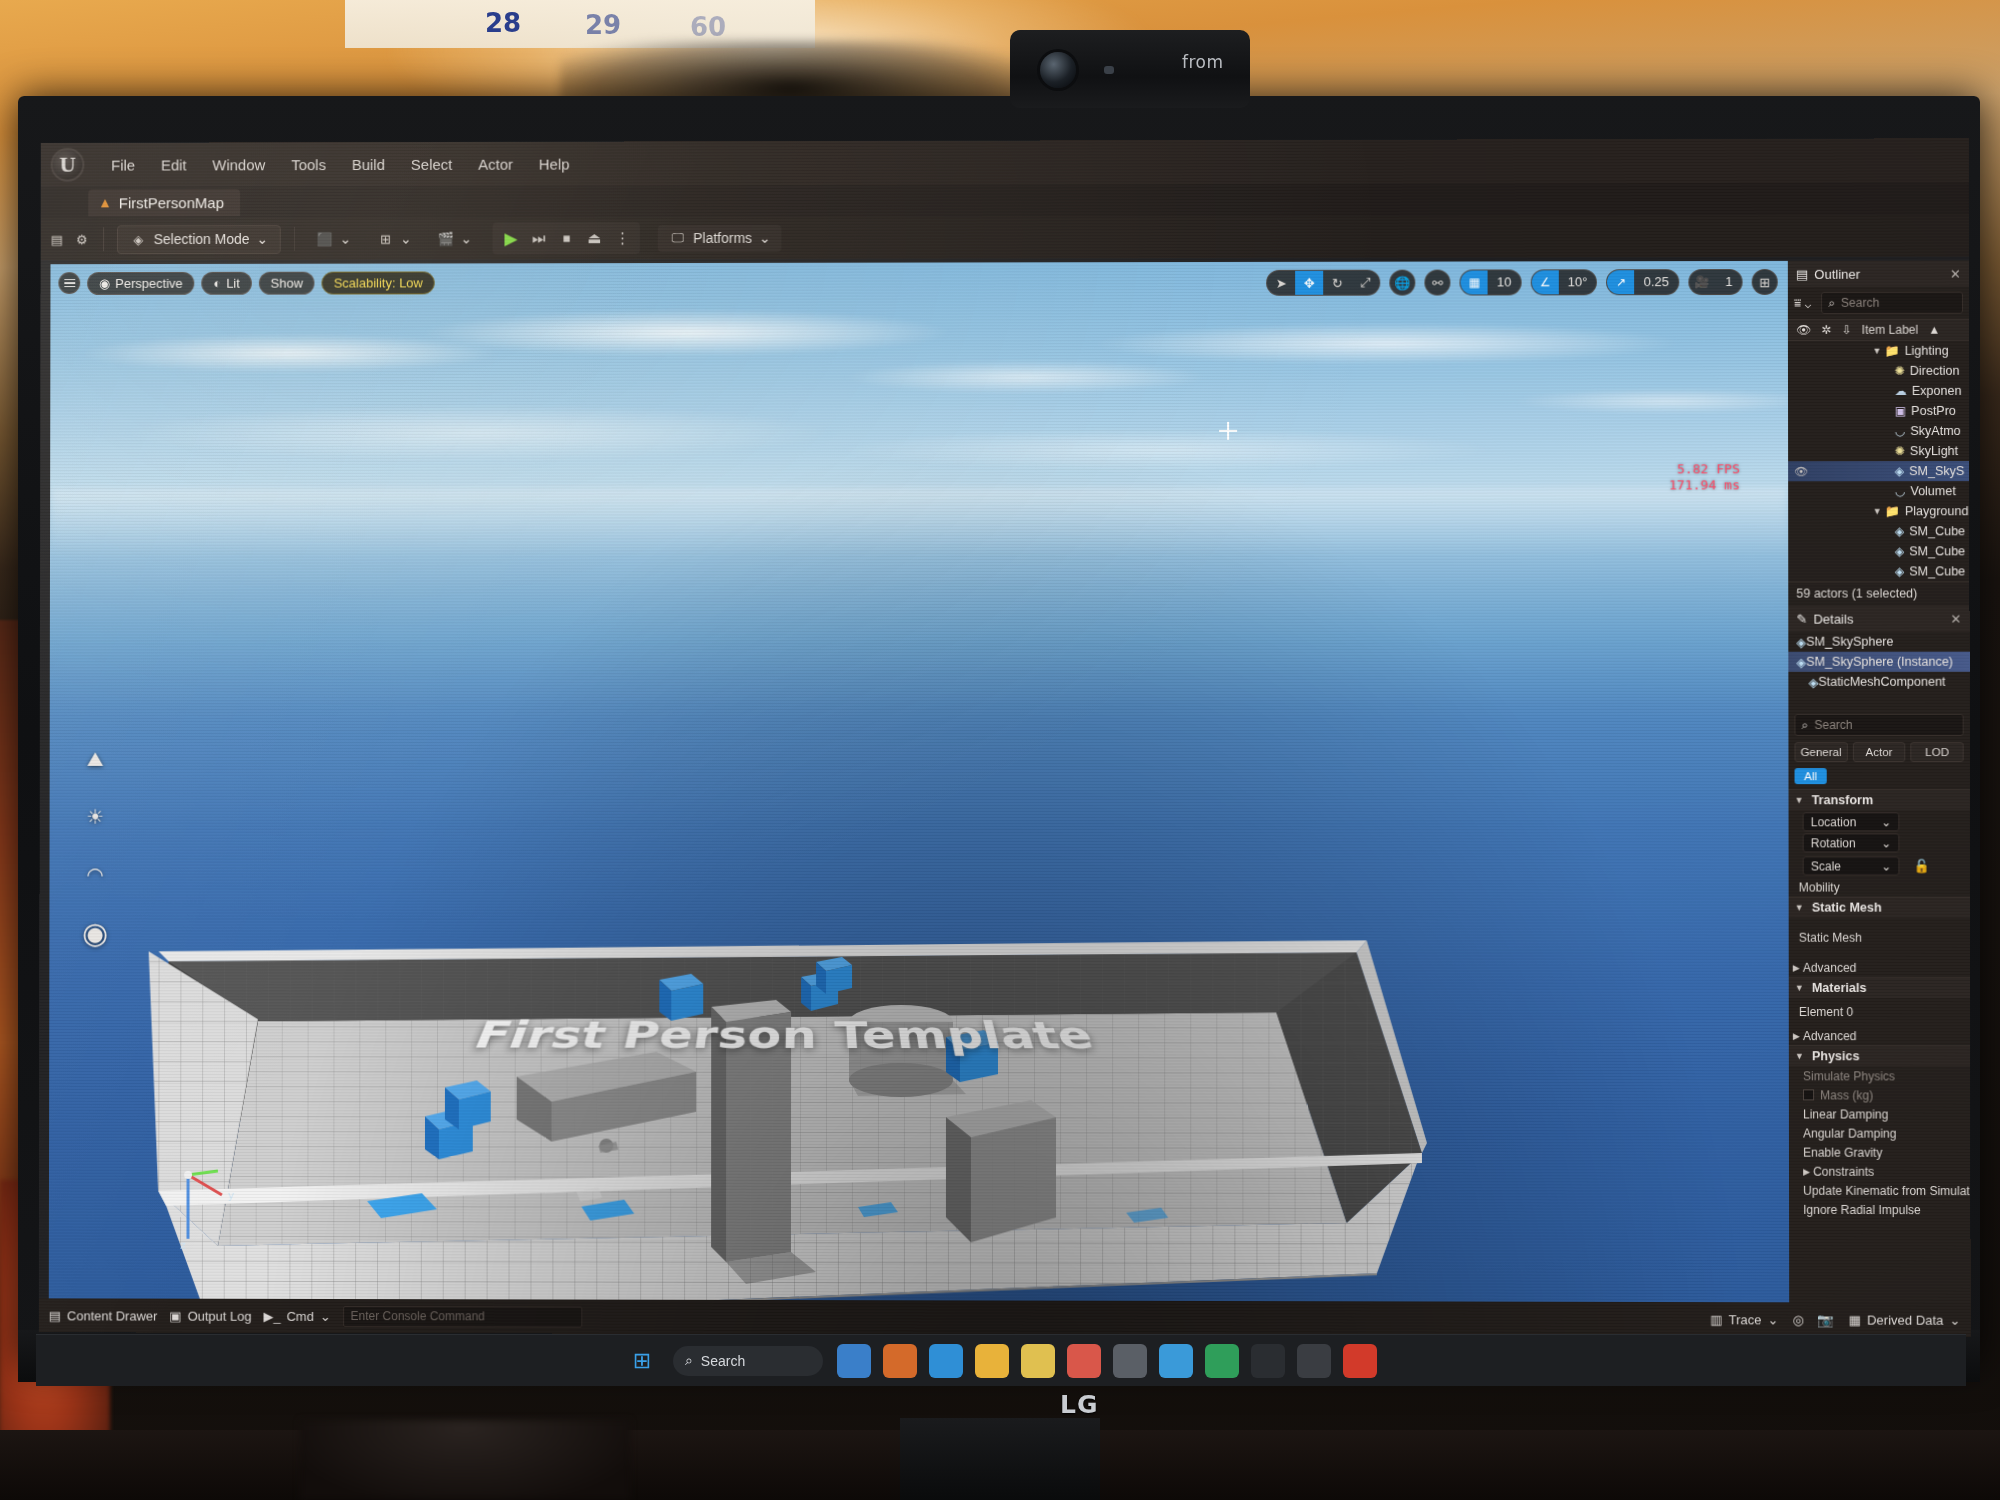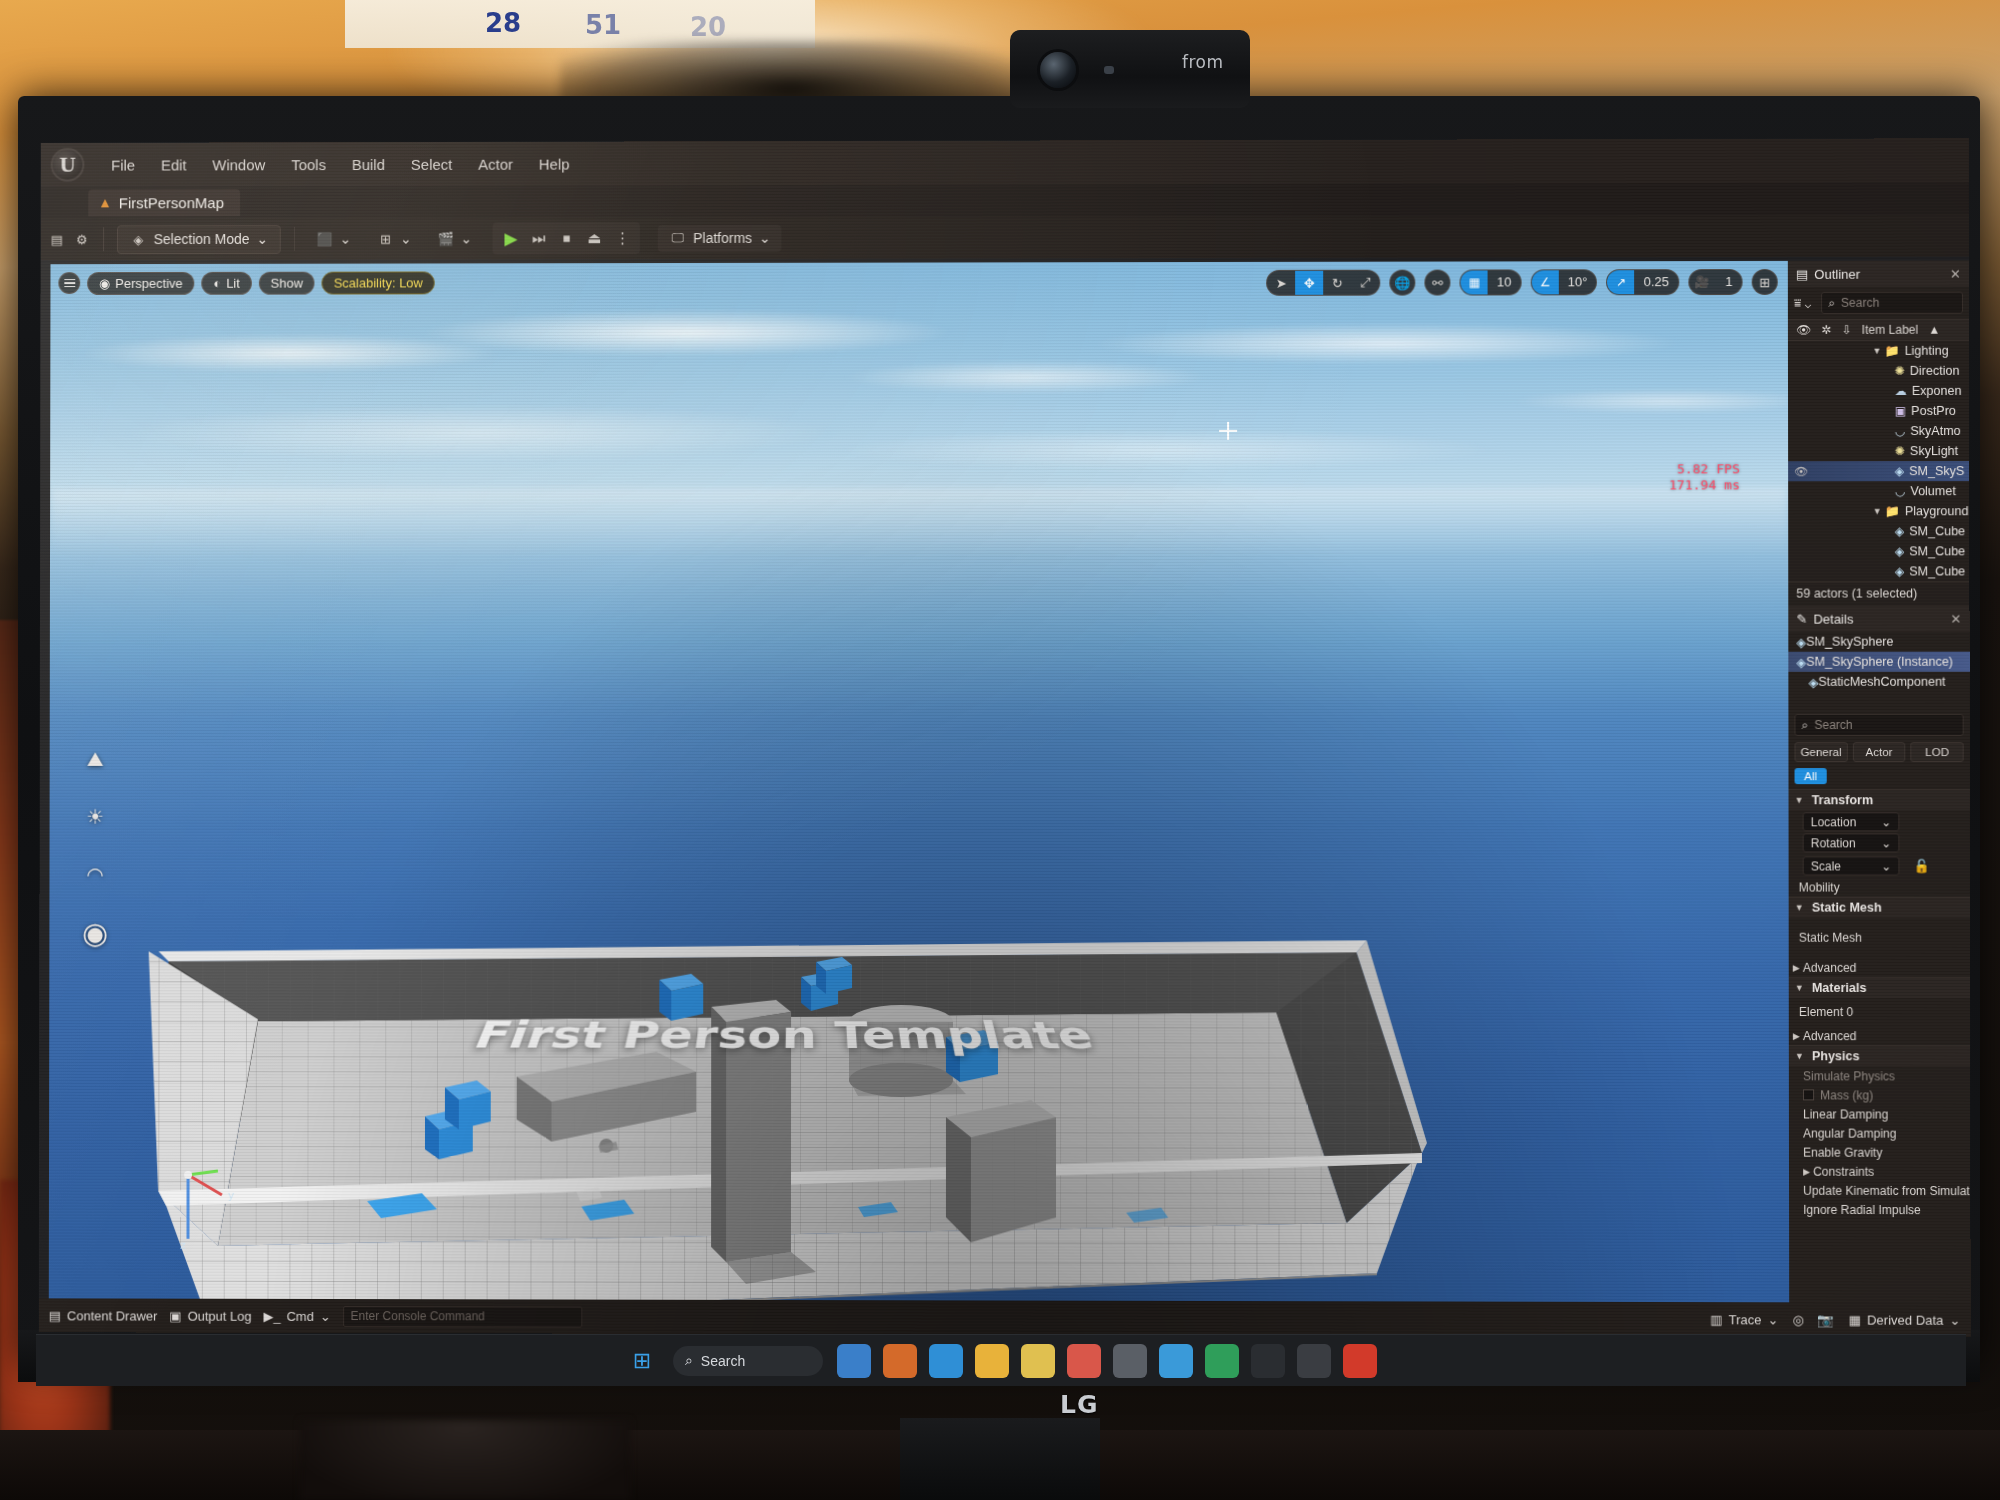--- a/index.html
+++ b/index.html
@@ -397,22 +397,22 @@
 </head>
 <body>
 
 <div id="stage">
 
   <div class="backdrop"></div>
   <div class="wall-tex"></div>
   <div class="wall-glow"></div>
   <div class="calendar"></div>
   <div class="cal-num" style="left:485px;top:8px;">28</div>
-  <div class="cal-num" style="left:585px;top:10px;opacity:.6;">51</div>
-  <div class="cal-num" style="left:690px;top:12px;opacity:.35;">20</div>
+  <div class="cal-num" style="left:585px;top:10px;opacity:.6;">29</div>
+  <div class="cal-num" style="left:690px;top:12px;opacity:.35;">60</div>
   <div class="left-poster"></div>
   <div class="left-poster2"></div>
   <div class="desk"></div>
   <div class="chair"></div>
   <div class="cam-shadow"></div>
 
   <div class="monitor-bezel"></div>
   <div class="monitor-chin"></div>
   <div class="lg-logo">LG</div>
   <div class="stand-neck"></div>

